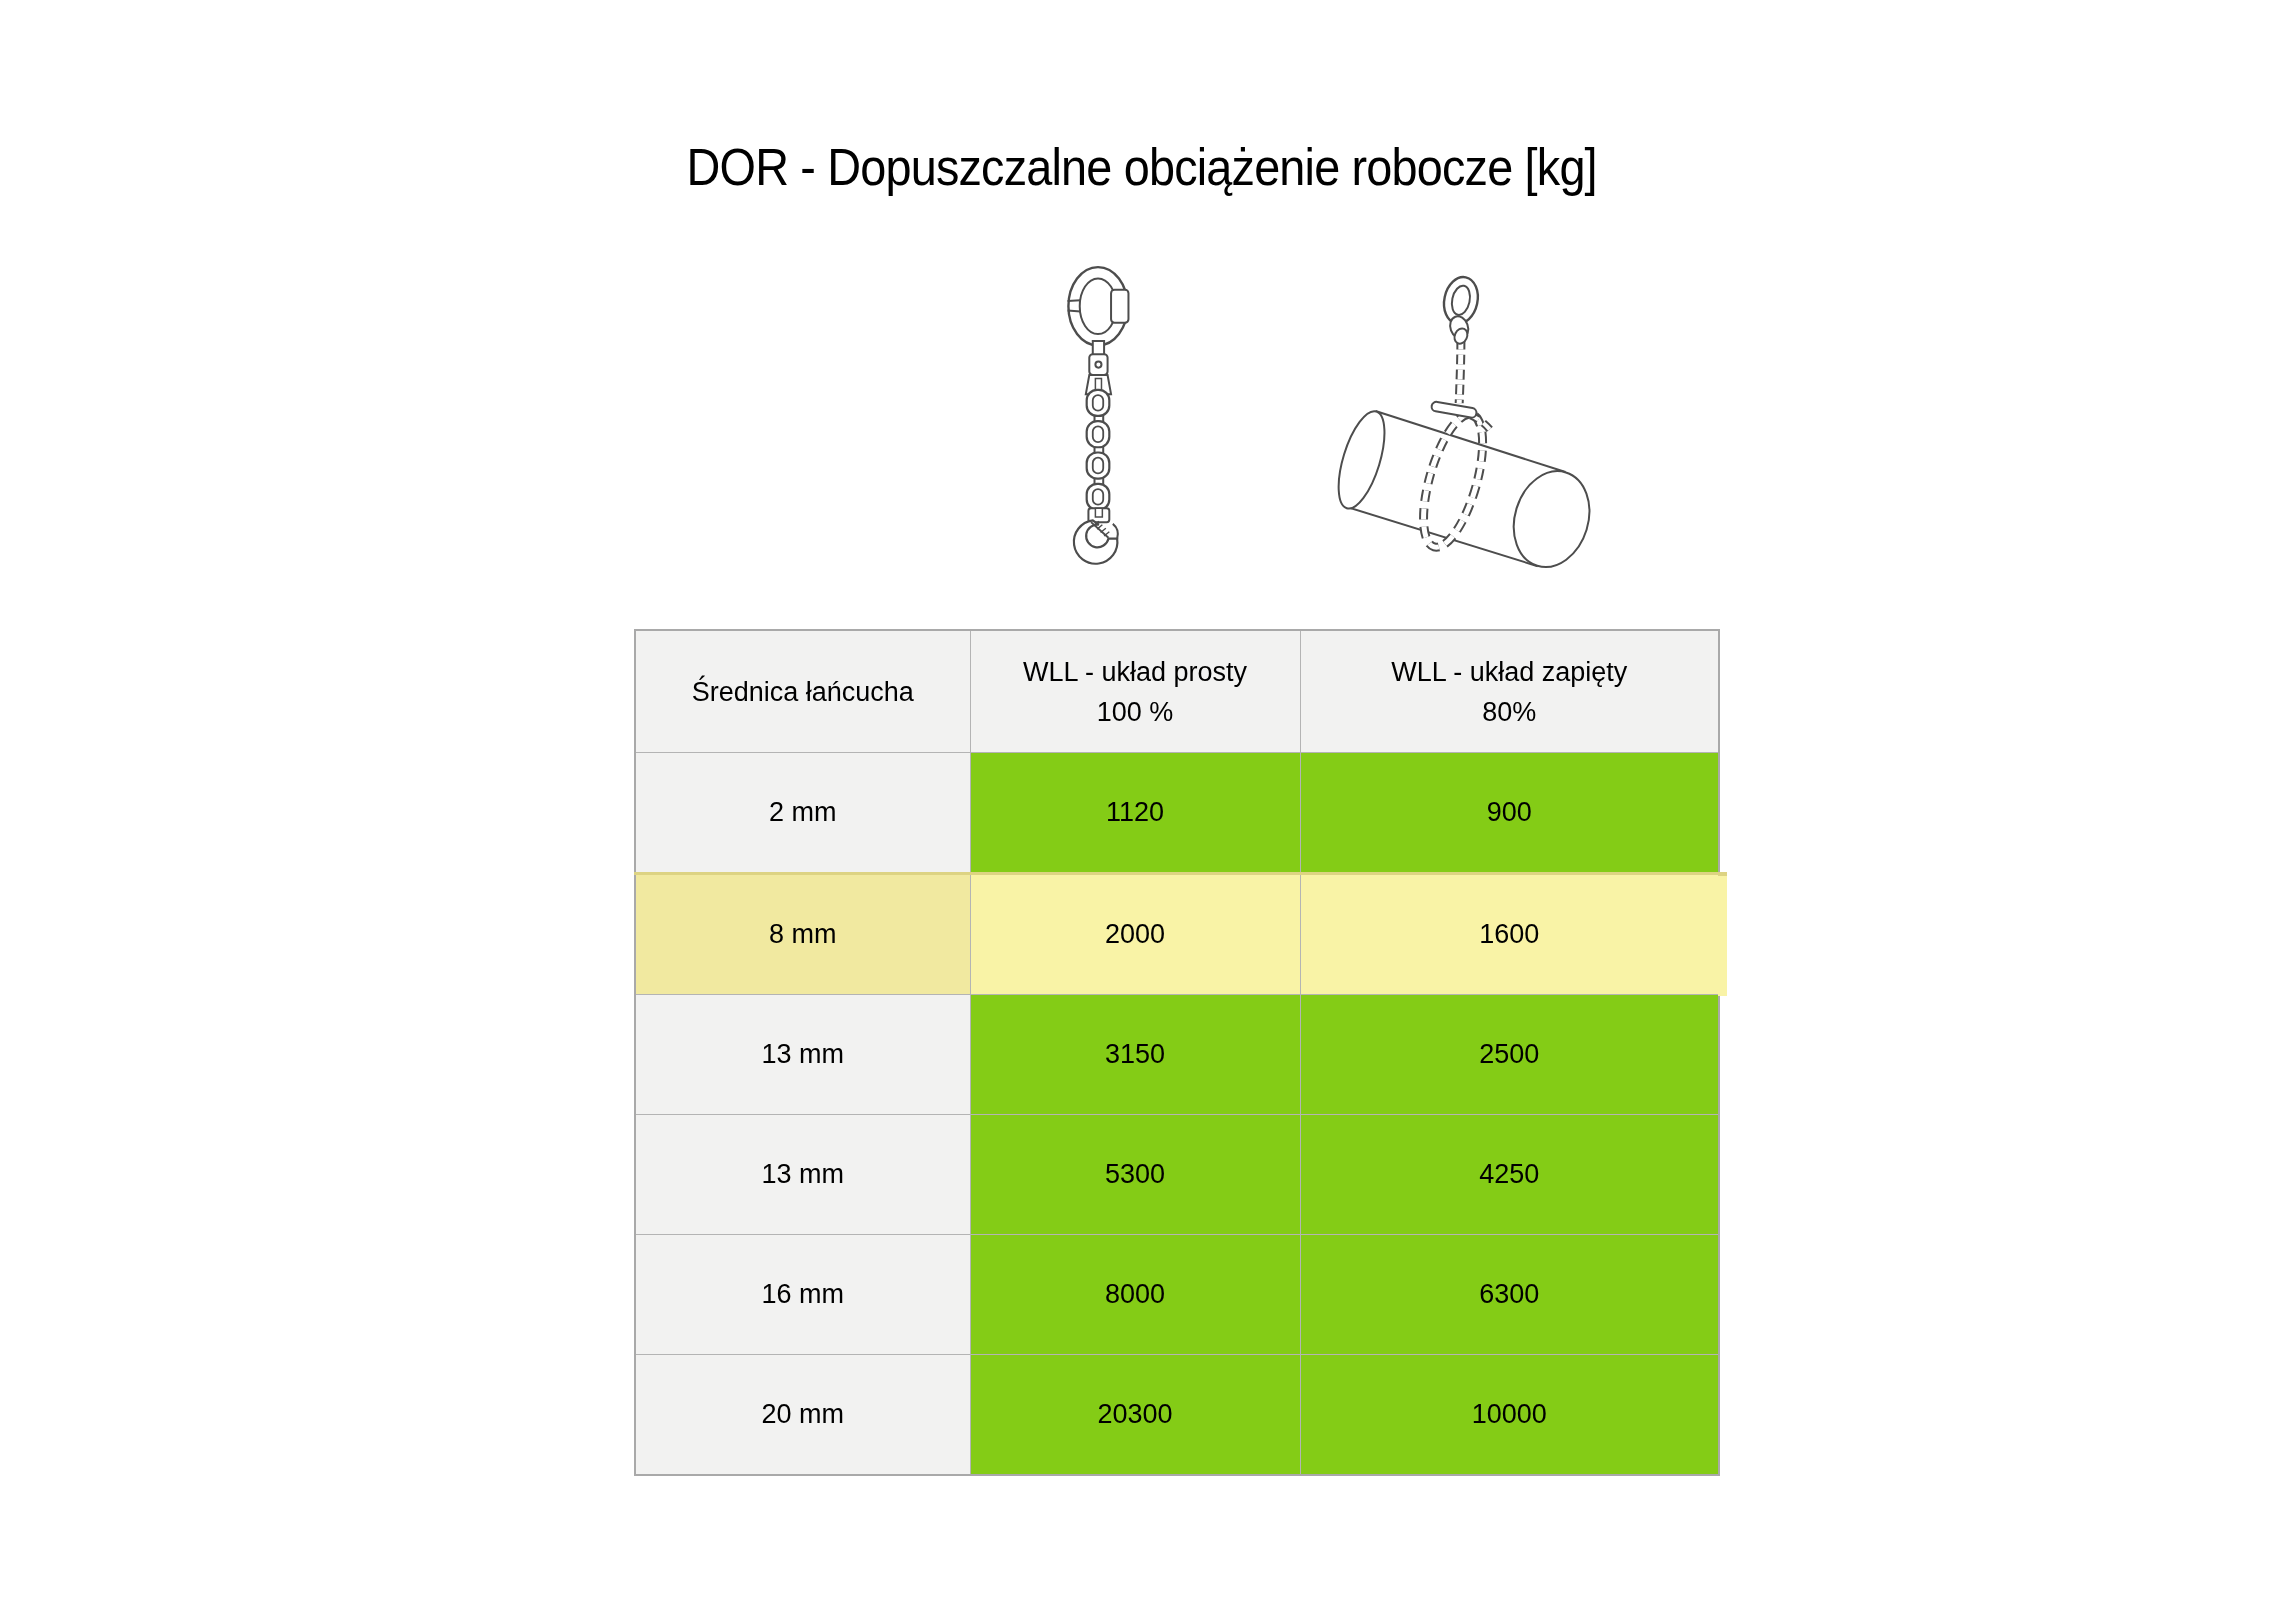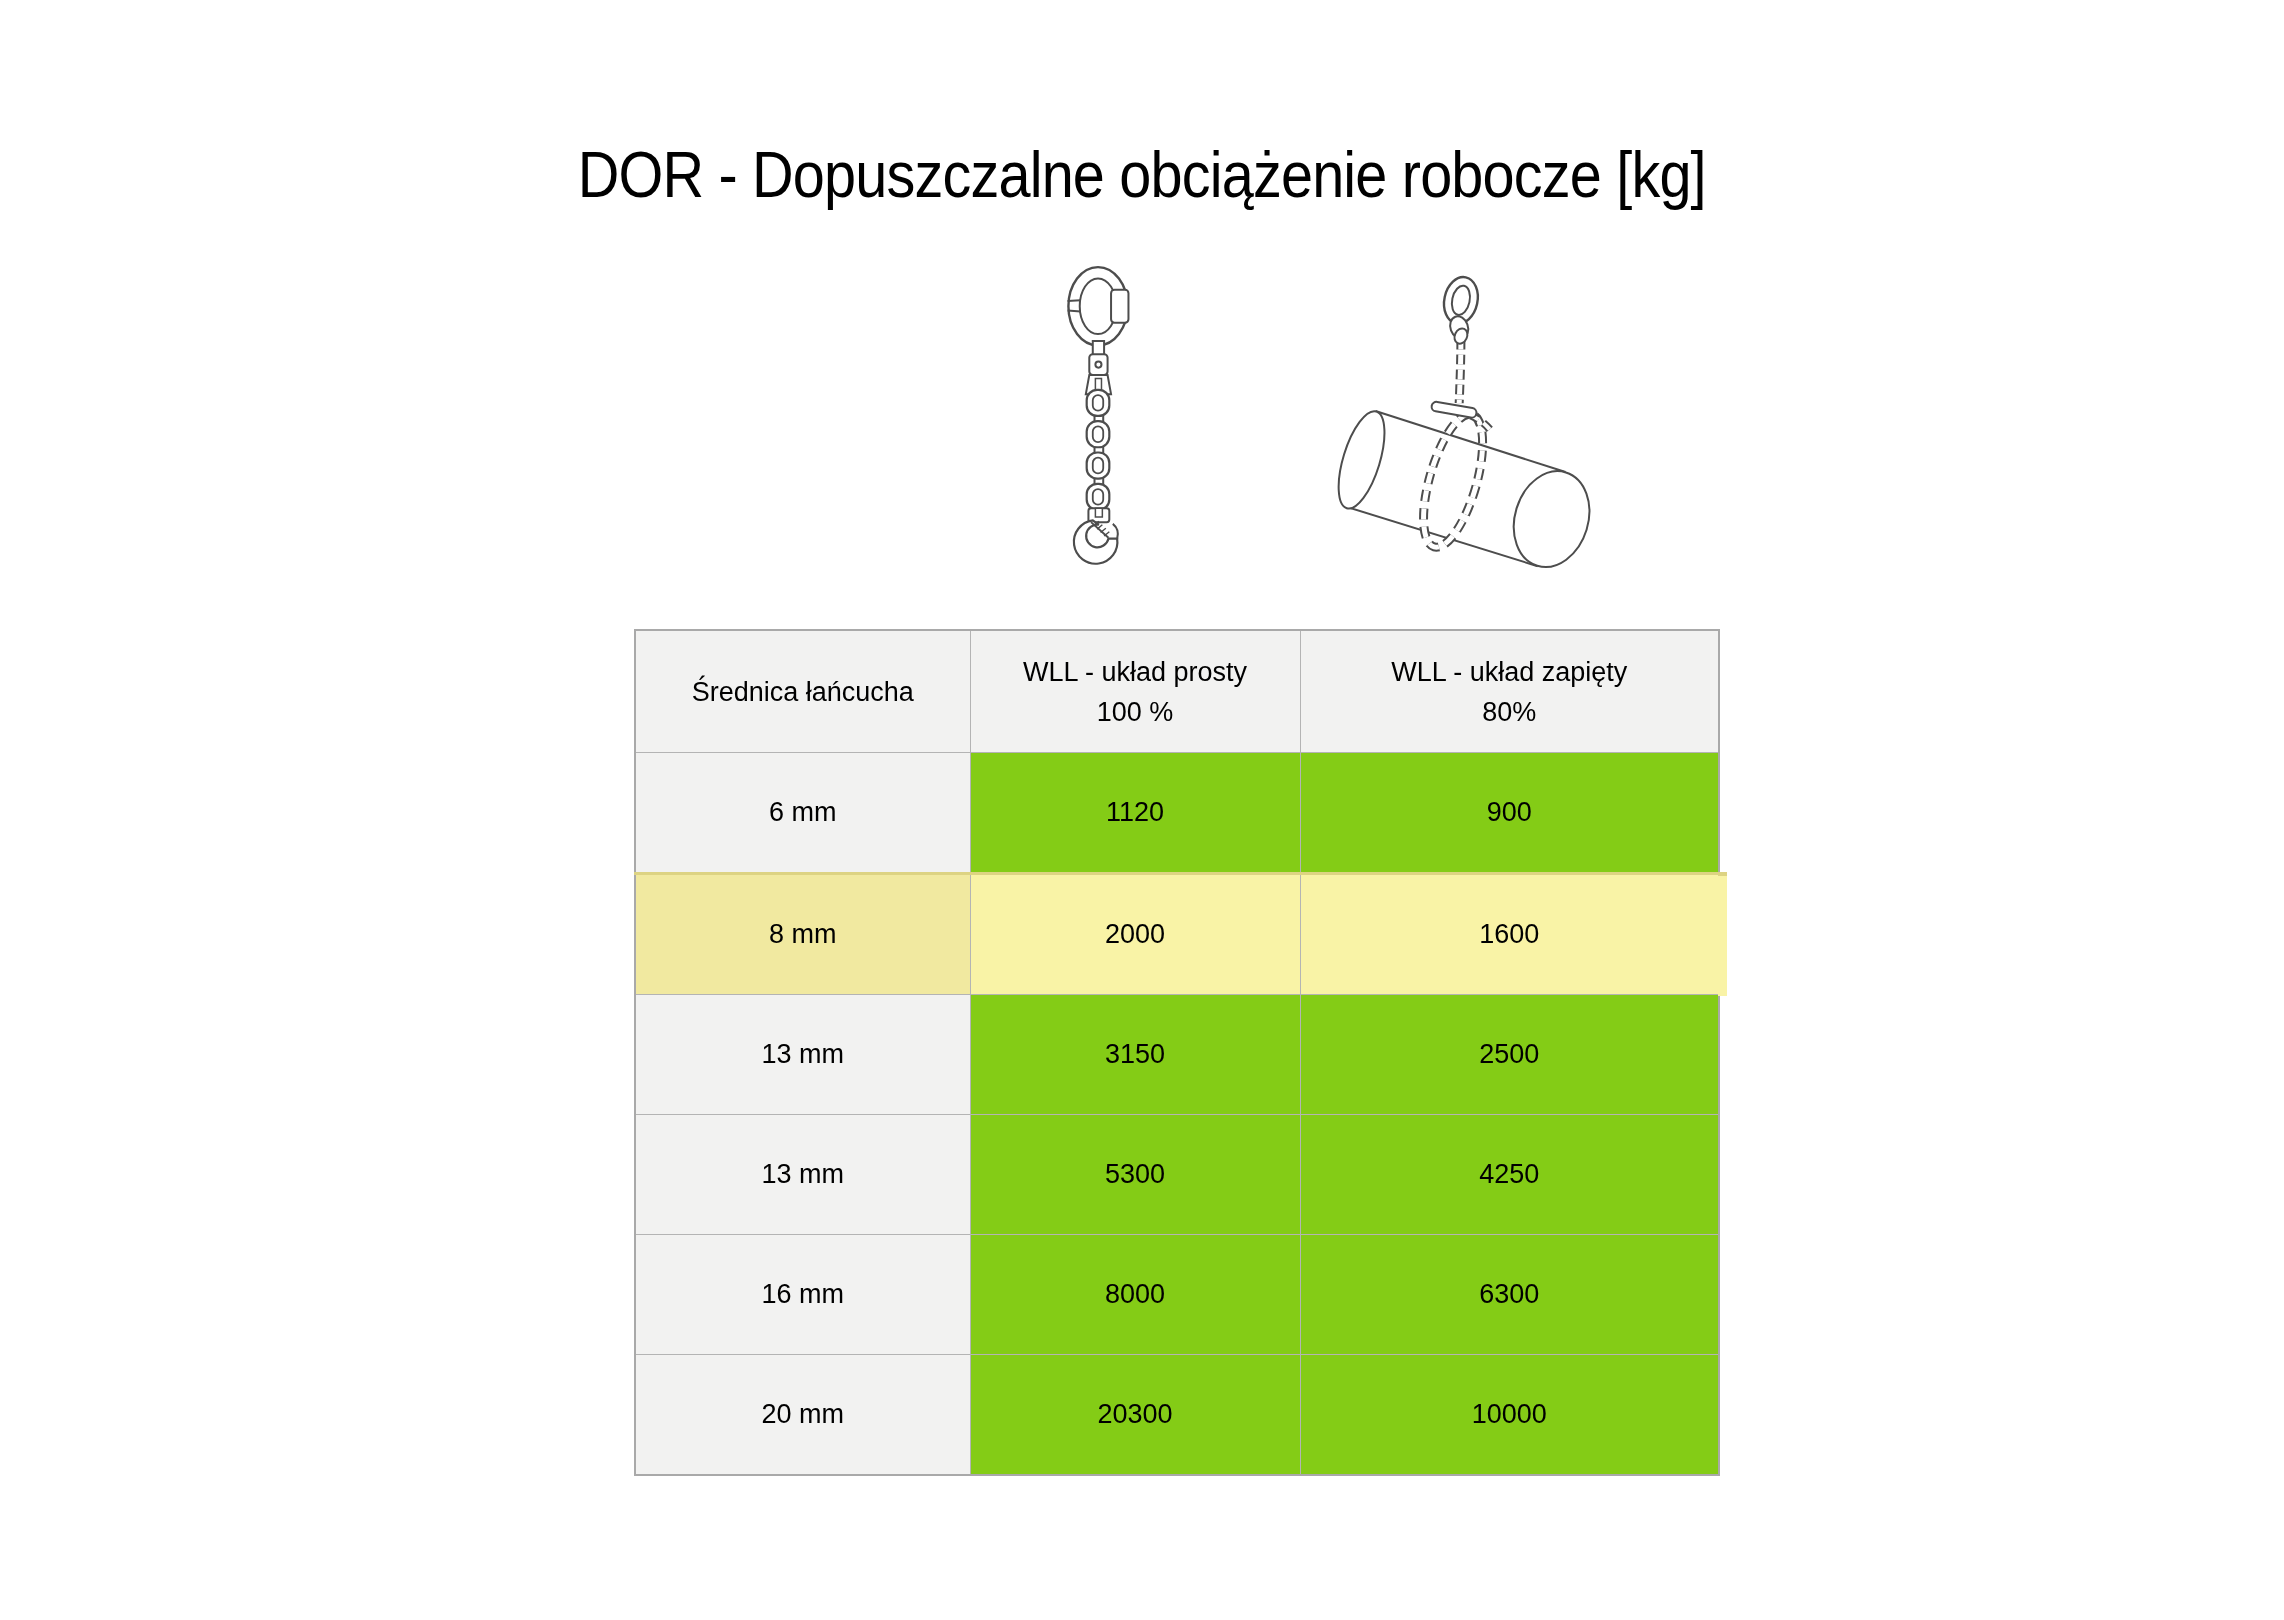--- a/index.html
+++ b/index.html
@@ -2,21 +2,21 @@
 <html style="font-size:14px"><head>
 <meta charset="utf-8">
 <style>
   html,body{margin:0;padding:0;}
   body{
     width:2284px;height:1620px;position:relative;background:#ffffff;
     font-family:"Liberation Sans",sans-serif;color:#000;overflow:hidden;
   }
   .page-title{
     position:absolute;top:98px;left:0;width:100%;
-    text-align:center;font-size:64px;line-height:68px;font-weight:400;
+    text-align:center;font-size:52px;line-height:68px;font-weight:400;
     letter-spacing:-0.9px;white-space:nowrap;
   }
   .page-title .squeeze{display:inline-block;transform:scaleX(.9);transform-origin:center;}
 
   .figure{position:absolute;}
   #fig-straight{left:1056px;top:261px;}
   #fig-choked{left:1311px;top:261px;}
   .figure *{vector-effect:non-scaling-stroke;}
 
   table.wll{
@@ -135,21 +135,21 @@
         <div class="hline">100 %</div>
       </th>
       <th>
         <div class="hline">WLL - układ zapięty</div>
         <div class="hline">80%</div>
       </th>
     </tr>
   </thead>
   <tbody>
     <tr>
-      <td class="diam">6 mm</td>
+      <td class="diam">2 mm</td>
       <td>1120</td>
       <td>900</td>
     </tr>
     <tr class="highlight">
       <td class="diam">8 mm</td>
       <td>2000</td>
       <td>1600</td>
     </tr>
     <tr>
       <td class="diam">13 mm</td>

